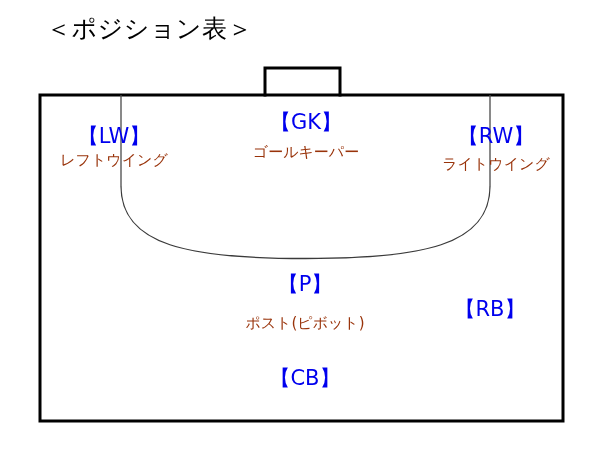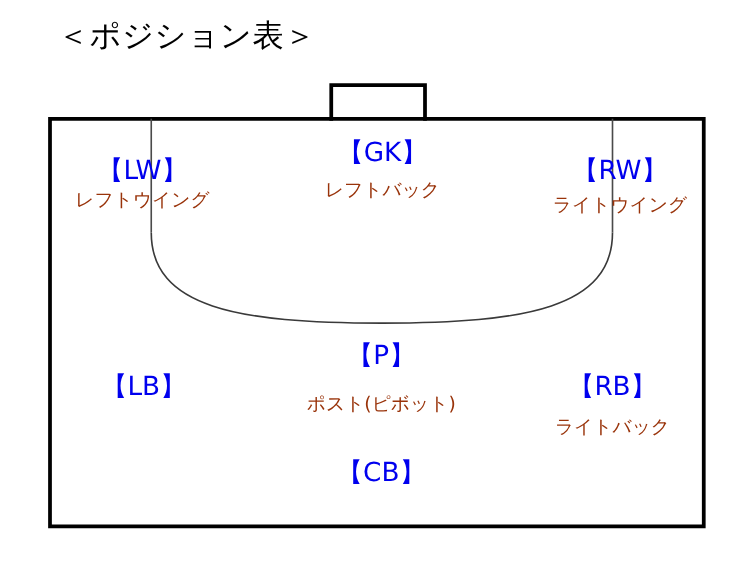--- a/index.html
+++ b/index.html
@@ -110,39 +110,37 @@
     <path d="M121,186 C121,246 190,258.5 305.5,258.5 C421,258.5 490,246 490,186" fill="none" stroke="#3a3a3a" stroke-width="1.3"></path>
   </svg>
 
   <div class="pos" id="pos-lw">
     <span class="code">【LW】</span>
     <span class="name">レフトウイング</span>
   </div>
 
   <div class="pos" id="pos-gk">
     <span class="code">【GK】</span>
-    <span class="name">レフトバック</span>
+    <span class="name">ゴールキーパー</span>
   </div>
 
   <div class="pos" id="pos-rw">
     <span class="code">【RW】</span>
     <span class="name">ライトウイング</span>
   </div>
 
   <div class="pos" id="pos-p">
     <span class="code">【P】</span>
     <span class="name">ポスト(ピボット)</span>
   </div>
 
   <div class="pos" id="pos-lb">
-    <span class="code">【LB】</span>
   </div>
 
   <div class="pos" id="pos-rb">
     <span class="code">【RB】</span>
-    <span class="name">ライトバック</span>
   </div>
 
   <div class="pos" id="pos-cb">
     <span class="code">【CB】</span>
   </div>
 
 </div>
 
 </body></html>

